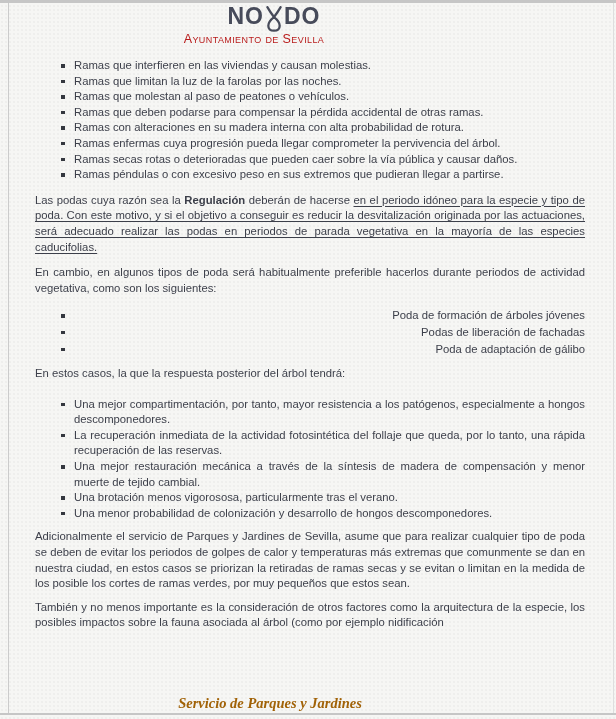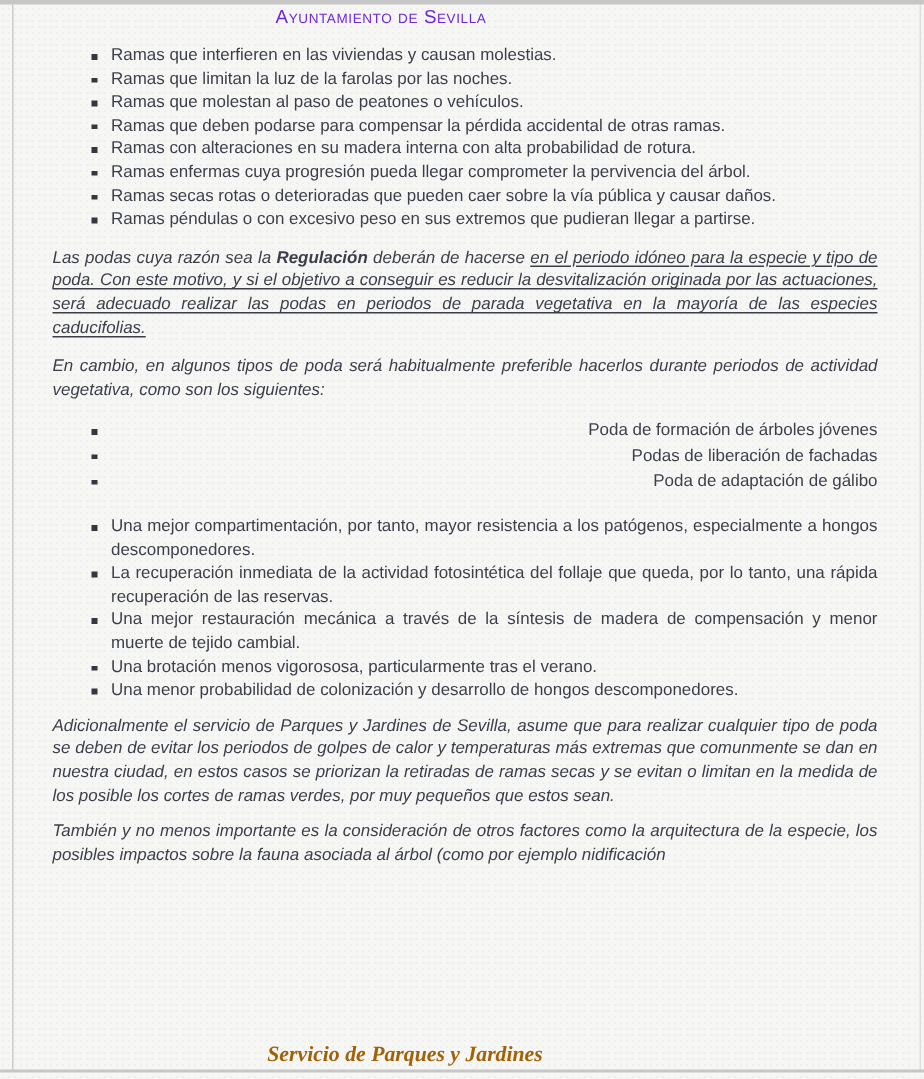--- a/index.html
+++ b/index.html
@@ -30,34 +30,34 @@
   .header { margin-top: 1px; text-align: center; padding-right: 72px; }
   .logo-row {
     display: inline-flex; align-items: flex-start; justify-content: center;
     height: 27px; color: #474b5a; font-weight: bold;
     font-size: 23px; line-height: 24px; letter-spacing: 1px;
   }
   .logo-row .madeja { margin: 2px 1px 0 1px; }
   .subtitle {
     display: block; margin: 1px 40px 0 0;
     font-variant: small-caps; font-size: 12.5px; line-height: 15px;
-    letter-spacing: 0.4px; color: #6d28d9;
+    letter-spacing: 0.4px; color: #b91c1c;
   }
 
   
   ul { list-style: none; margin: 0; padding: 0 0 0 25px; }
   li { position: relative; padding-left: 14px; }
   li::before {
     content: ""; position: absolute; left: 1px; top: 6px;
     width: 3.5px; height: 3.5px; background: #34373f;
   }
   .justified-items li { text-align: justify; }
 
   
-  p { margin: 0; text-align: justify; font-style: italic; }
+  p { margin: 0; text-align: justify; }
   .bold { font-weight: bold; }
   .underline { text-decoration: underline; text-underline-offset: 2px; }
 
   #list-reasons     { margin-top: 11px; }
   #para-regulacion  { margin-top: 10px; }
   #para-en-cambio   { margin-top: 10px; }
   #list-tipos       { margin-top: 12px; text-align: right; }
   #list-tipos li    { margin-bottom: 1px; }
   #para-en-estos    { margin-top: 9px; }
   #list-respuestas  { margin-top: 15px; }
@@ -77,20 +77,27 @@
 <body>
 
 <div class="border-top"></div>
 <div class="border-left"></div>
 <div class="border-right"></div>
 <div class="border-bottom"></div>
 
 <div class="page">
 
   <div class="header">
+    <div class="logo-row">
+      <span>NO</span>
+      <svg class="madeja" width="18" height="26" viewBox="0 0 19 27" aria-hidden="true">
+        <path d="M2.5,1 C6,7 8,9.5 9.5,11.5 M16.5,1 C13,7 11,9.5 9.5,11.5 C5,15 3.5,17.5 3.5,20.5 C3.5,24.2 6,25.8 9.5,25.8 C13,25.8 15.5,24.2 15.5,20.5 C15.5,17.5 14,15 9.5,11.5" fill="none" stroke="#474b5a" stroke-width="2.4" stroke-linecap="round"></path>
+      </svg>
+      <span>DO</span>
+    </div>
     <span class="subtitle">Ayuntamiento de Sevilla</span>
   </div>
 
   <ul id="list-reasons">
       <li>Ramas que interfieren en las viviendas y causan molestias.</li>
       <li>Ramas que limitan la luz de la farolas por las noches.</li>
       <li>Ramas que molestan al paso de peatones o vehículos.</li>
       <li>Ramas que deben podarse para compensar la pérdida accidental de otras ramas.</li>
       <li>Ramas con alteraciones en su madera interna con alta probabilidad de rotura.</li>
       <li>Ramas enfermas cuya progresión pueda llegar comprometer la pervivencia del árbol.</li>
@@ -101,20 +108,21 @@
   <p id="para-regulacion"><span>Las podas cuya razón sea la </span><span class="bold">Regulación</span><span> deberán de hacerse </span><span class="underline">en el periodo idóneo para la especie y tipo de poda. Con este motivo, y si el objetivo a conseguir es reducir la desvitalización originada por las actuaciones, será adecuado realizar las podas en periodos de parada vegetativa en la mayoría de las especies caducifolias.</span></p>
 
   <p id="para-en-cambio">En cambio, en algunos tipos de poda será habitualmente preferible hacerlos durante periodos de actividad vegetativa, como son los siguientes:</p>
 
   <ul id="list-tipos">
       <li>Poda de formación de árboles jóvenes</li>
       <li>Podas de liberación de fachadas</li>
       <li>Poda de adaptación de gálibo</li>
     </ul>
 
+  <p id="para-en-estos">En estos casos, la que la respuesta posterior del árbol tendrá:</p>
 
   <ul id="list-respuestas" class="justified-items">
       <li>Una mejor compartimentación, por tanto, mayor resistencia a los patógenos, especialmente a hongos descomponedores.</li>
       <li>La recuperación inmediata de la actividad fotosintética del follaje que queda, por lo tanto, una rápida recuperación de las reservas.</li>
       <li>Una mejor restauración mecánica a través de la síntesis de madera de compensación y menor muerte de tejido cambial.</li>
       <li>Una brotación menos vigorososa, particularmente tras el verano.</li>
       <li>Una menor probabilidad de colonización y desarrollo de hongos descomponedores.</li>
     </ul>
 
   <p id="para-adicional">Adicionalmente el servicio de Parques y Jardines de Sevilla, asume que para realizar cualquier tipo de poda se deben de evitar los periodos de golpes de calor y temperaturas más extremas que comunmente se dan en nuestra ciudad, en estos casos se priorizan la retiradas de ramas secas y se evitan o limitan en la medida de los posible los cortes de ramas verdes, por muy pequeños que estos sean.</p>

